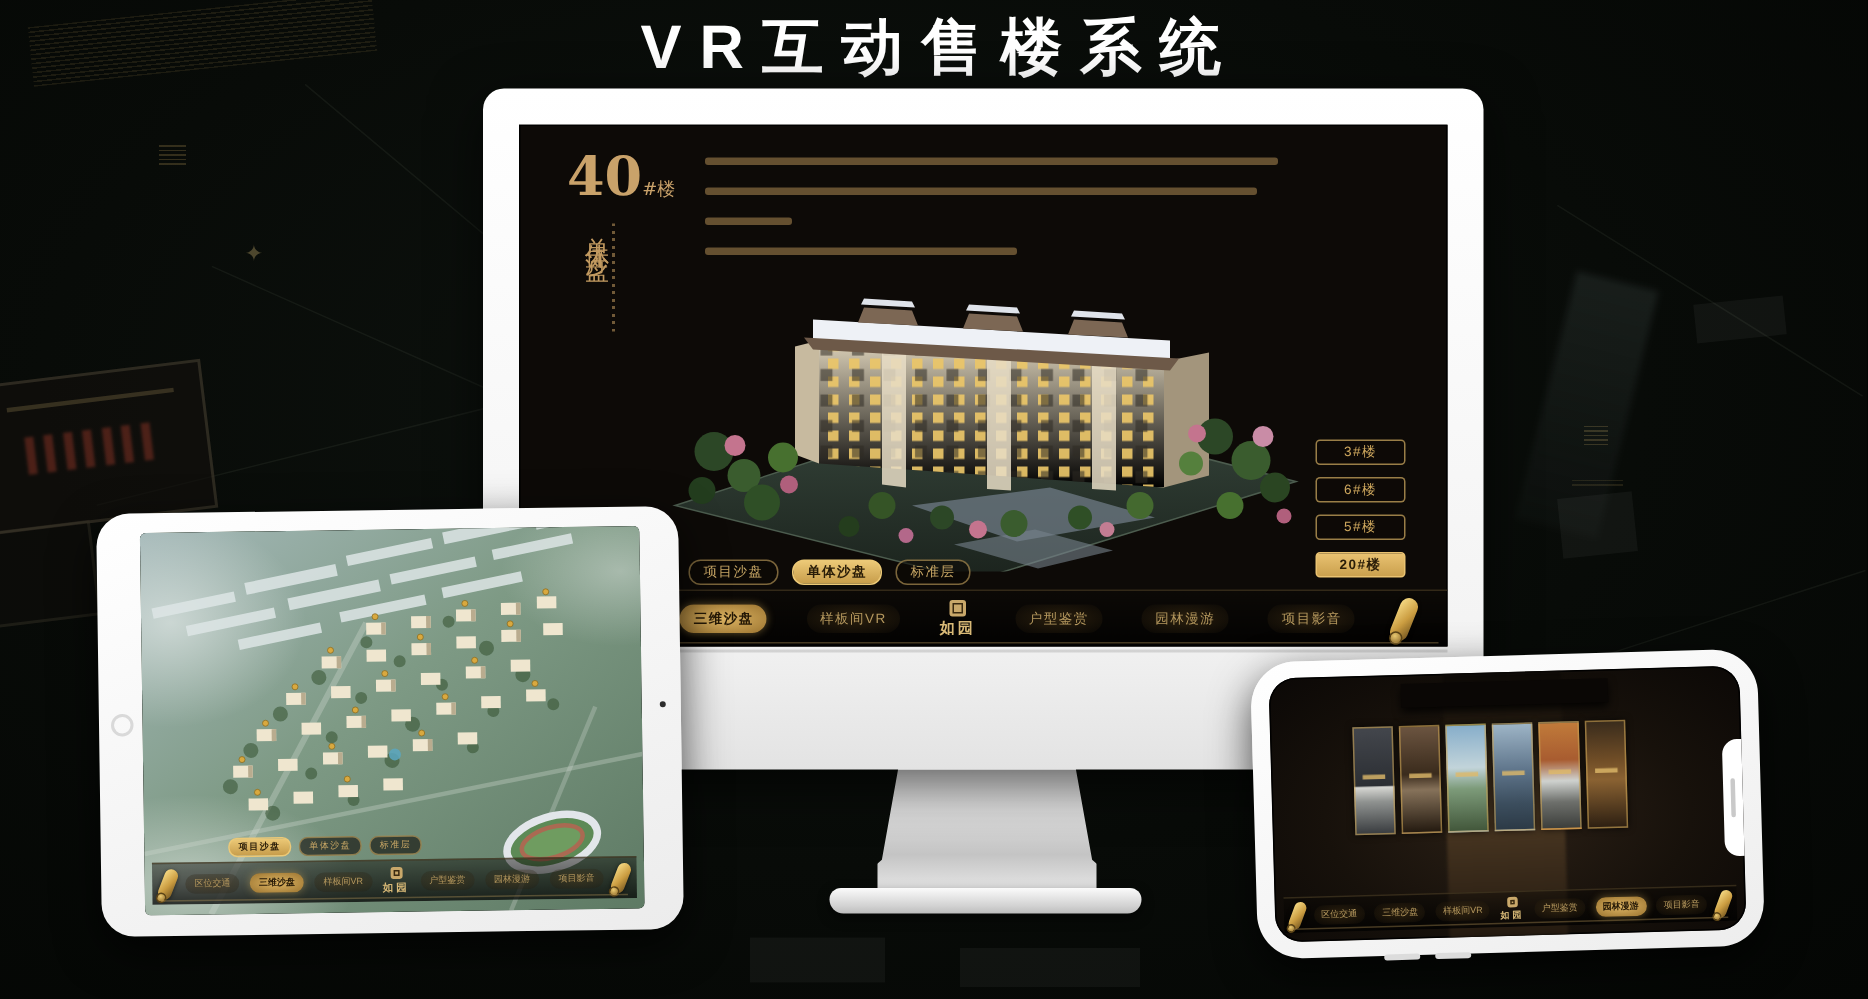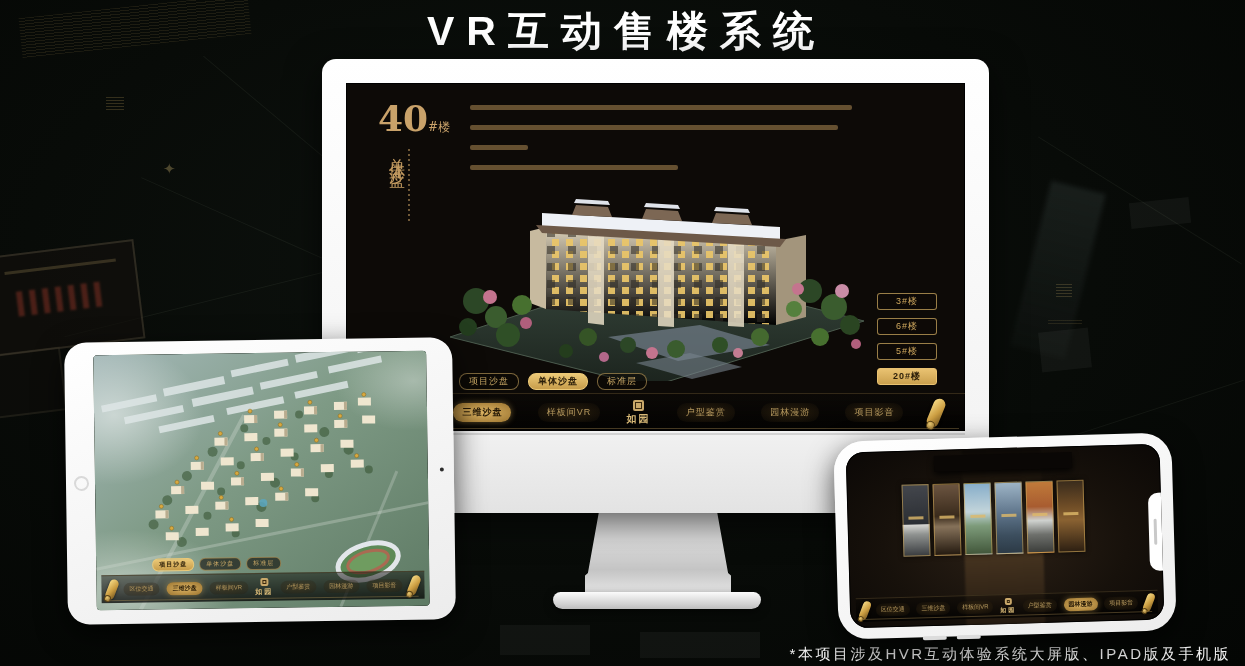--- a/index.html
+++ b/index.html
@@ -137,21 +137,20 @@
   <div class="bg-faintrect" style="left:1040px;top:330px;width:50px;height:40px;transform:rotate(-6deg);"></div>
   <div class="bg-faintrect" style="left:500px;top:625px;width:90px;height:30px;"></div>
   <div class="bg-faintrect" style="left:640px;top:632px;width:120px;height:26px;"></div>
   <div class="bg-plaque" style="left:-12px;top:248px;width:148px;height:96px;">
     <div class="tinyline"></div>
     <div class="seal"></div>
   </div>
   <div class="bg-plaque" style="left:-30px;top:352px;width:90px;height:60px;opacity:.6;"></div>
 
   <div class="page-title">VR互动售楼系统</div>
-  <div class="footnote">*本项目涉及HVR互动体验系统大屏版、IPAD版及手机版</div>
 
   <div class="stand-neck"></div>
   <div class="stand-base"></div>
   <div class="monitor">
     <div class="monitor-screen">
 
       <div class="m-heading-num">
         <span>40</span><span class="m-heading-suffix">#楼</span>
       </div>
       <div class="m-heading-vert">单体沙盘</div>

